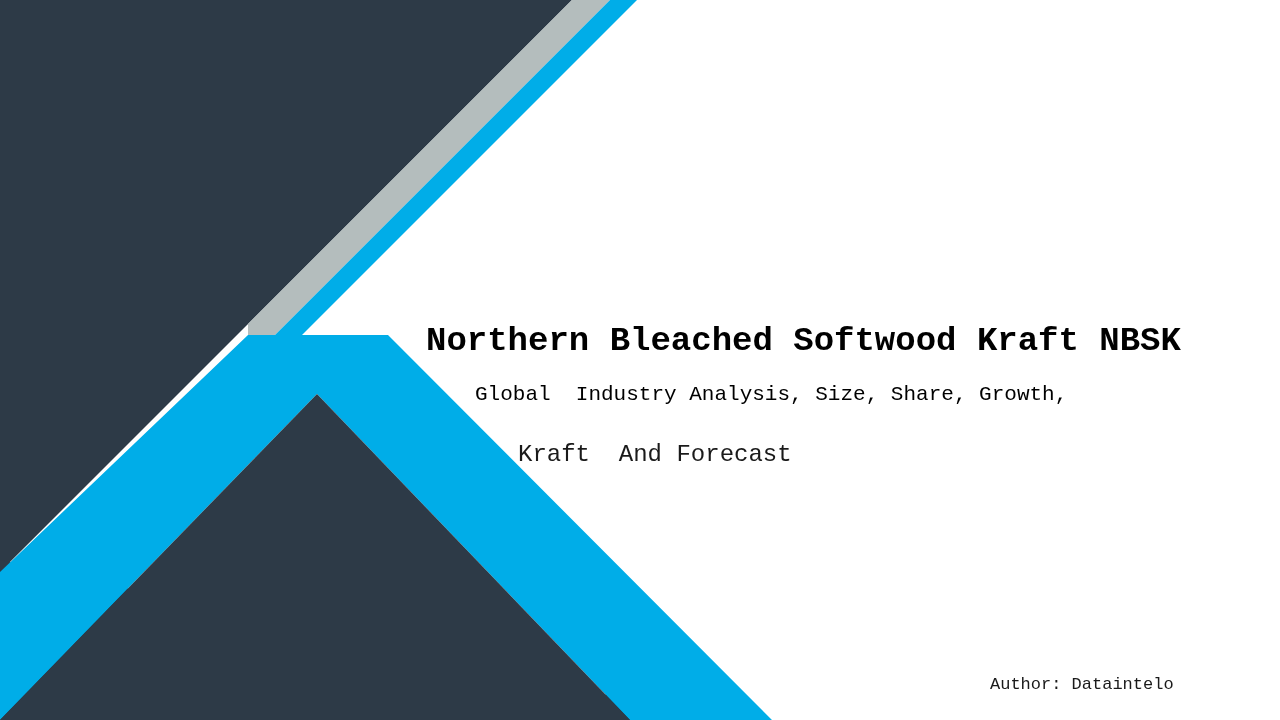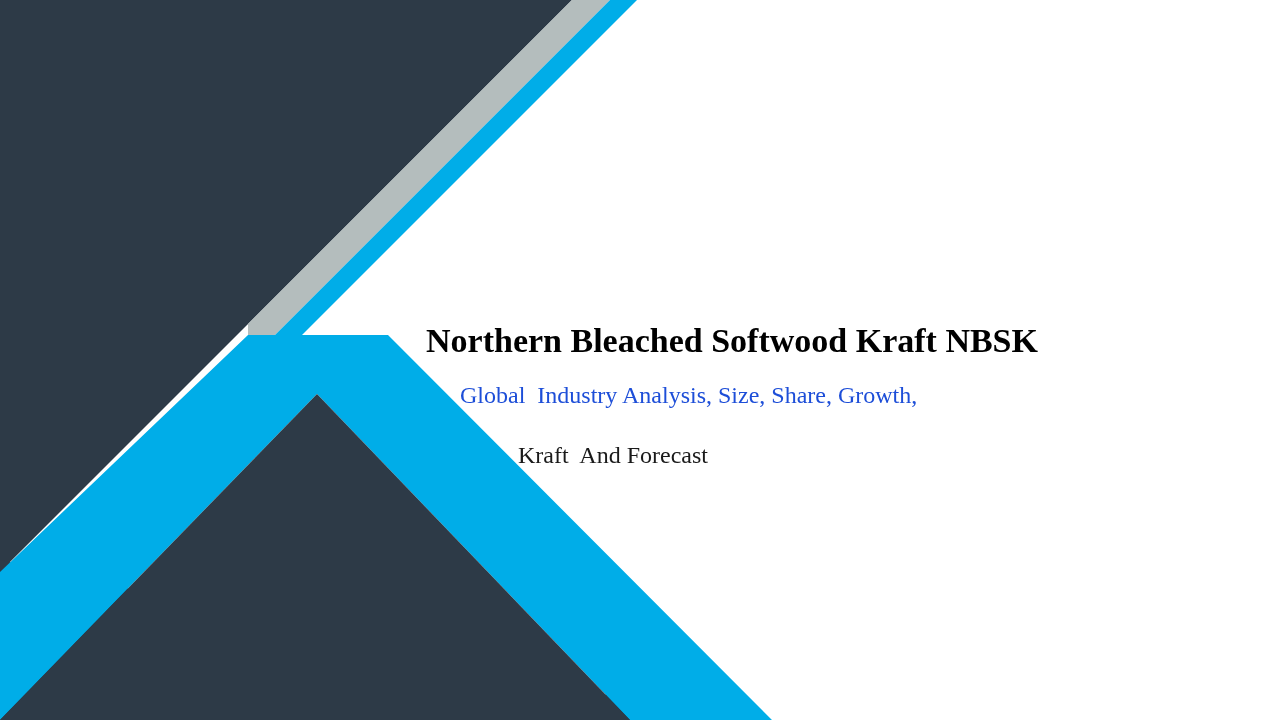--- a/index.html
+++ b/index.html
@@ -6,21 +6,21 @@
     margin: 0;
     padding: 0;
     background: #ffffff;
   }
   #slide {
     position: relative;
     width: 1280px;
     height: 720px;
     overflow: hidden;
     background: #ffffff;
-    font-family: Liberation Serif, serif;
+    font-family: Liberation Mono, monospace;
   }
   #bg-art {
     position: absolute;
     top: 0;
     left: 0;
     width: 1280px;
     height: 720px;
     display: block;
   }
   .text-layer {
@@ -37,25 +37,25 @@
     width: 980px;
     font-size: 34px;
     font-weight: bold;
     color: #000000;
     line-height: 48px;
     white-space: pre;
     letter-spacing: 0px;
   }
   #subtitle-line-1 {
     position: absolute;
-    left: 460px;
+    left: 475px;
     top: 378px;
-    font-size: 24px;
+    font-size: 21px;
     font-weight: normal;
-    color: #1d4ed8;
+    color: #000000;
     line-height: 34px;
     white-space: pre;
   }
   #subtitle-line-2 {
     position: absolute;
     left: 518px;
     top: 438px;
     font-size: 24px;
     font-weight: normal;
     color: #1a1a1a;
@@ -97,16 +97,17 @@
   </svg>
 
   <div class="text-layer">
 
     <div id="title">Northern Bleached Softwood Kraft NBSK</div>
 
     <div id="subtitle-line-1">Global  Industry Analysis, Size, Share, Growth,</div>
 
     <div id="subtitle-line-2">Kraft  And Forecast</div>
 
+    <div id="author">Author: Dataintelo</div>
 
   </div>
 
 </div>
 
 </body></html>

